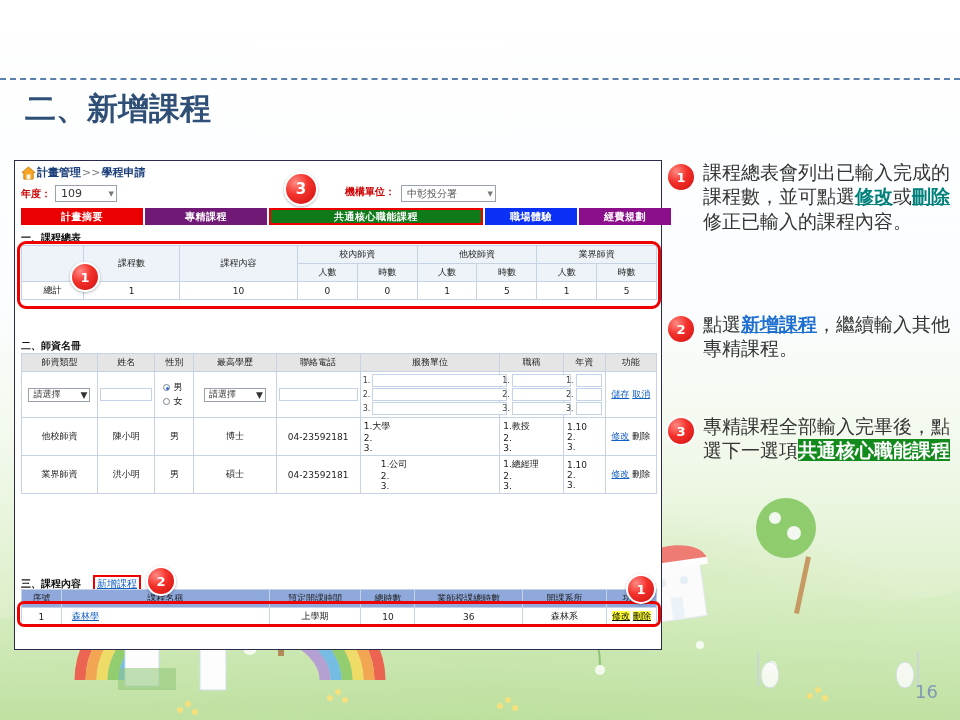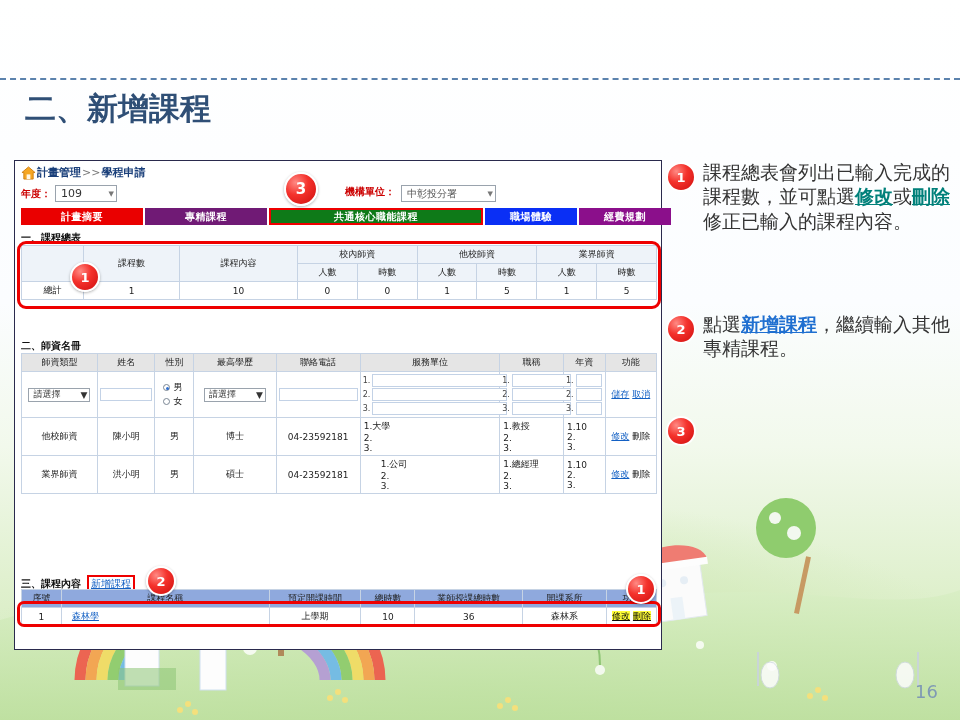--- a/index.html
+++ b/index.html
@@ -57,21 +57,21 @@
     color:#fff;font-weight:bold;font-size:10px;letter-spacing:.5px;
   }
   .tab.red{background:#ea0000;width:122px;}
   .tab.orange{background:#701a75;width:122px;}
   .tab.green{background:#0e7a18;width:214px;border:2px solid #ee0000;}
   .tab.blue{background:#0a2ff5;width:92px;}
   .tab.purple{background:#8b0f8b;width:92px;}
   .sect{font-weight:bold;font-size:10px;color:#111;}
   .s1{position:absolute;left:6px;top:70px;}
   .s2{position:absolute;left:6px;top:178px;}
-  .s3{position:absolute;left:6px;top:414px;display:flex;align-items:center;gap:6px;}
+  .s3{position:absolute;left:6px;top:414px;display:flex;align-items:center;gap:12px;}
   .addlink{
     color:#1461c4;text-decoration:underline;font-size:10px;font-weight:normal;
     border:2px solid #ee0000;padding:0 2px;line-height:13px;background:#fff;
   }
   table.g{border-collapse:collapse;width:100%;font-size:9px;}
   table.g td,table.g th{border:1px solid #c6d3e4;text-align:center;padding:2px 2px;font-weight:normal;color:#222;}
   
   .sumwrap{position:absolute;left:6px;top:84px;width:636px;}
   .sumwrap th{background:#eef3f9;font-weight:bold;color:#333;}
   .ringbox-sum{
@@ -496,17 +496,18 @@
       <div class="tx"><span>課程總表會列出已輸</span><span>入完成的課程數，並</span><span>可點選</span><span class="kw">修改</span><span>或</span><span class="kw">刪除</span><span>修</span><span>正已輸入的課程內容。</span></div>
     </div>
 
     <div class="note" style="top:152px;left:6px;width:284px">
       <div class="bd">2</div>
       <div class="tx"><span>點選</span><span class="kw2">新增課程</span><span>，繼續</span><span>輸入其他專精課程。</span></div>
     </div>
 
     <div class="note" style="top:254px;left:6px;width:290px">
       <div class="bd">3</div>
+      <div class="tx"><span>專精課程全部輸入完</span><span>畢後，點選下一選項</span><span class="kwg">共通核心職能課程</span></div>
     </div>
   </div>
 
   <div class="pagenum">16</div>
 </div>
 
 </body></html>

